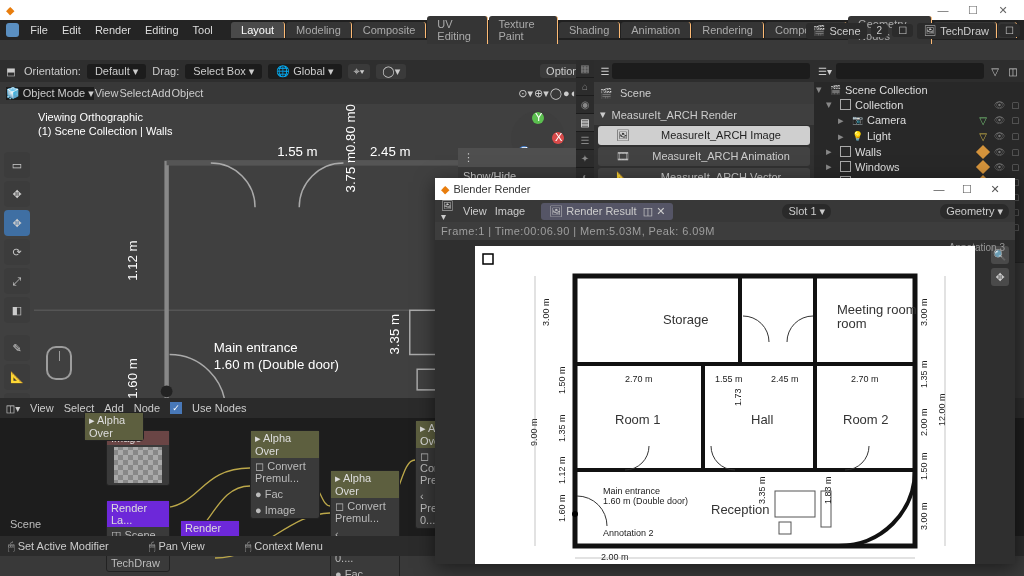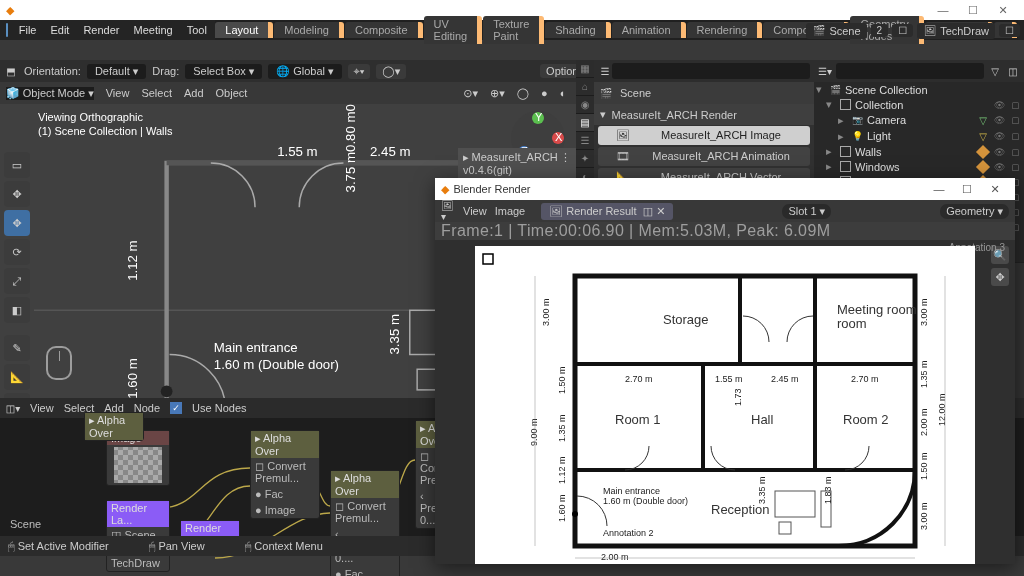--- a/index.html
+++ b/index.html
@@ -4,37 +4,37 @@
 <style>
 *{margin:0;padding:0;box-sizing:border-box;font-family:"Segoe UI",sans-serif;font-size:11px;user-select:none}
 body{width:1024px;height:576px;overflow:hidden;background:#393939;color:#ccc;position:relative}
 .titlebar{height:20px;background:#fff;display:flex;align-items:center;padding:0 6px;color:#333;font-size:10px}
 .titlebar .spacer{flex:1}
 .titlebar .winbtn{width:30px;text-align:center;color:#666;cursor:default}
 .menubar{height:20px;background:#242424;display:flex;align-items:center;padding:0 6px;font-size:11px}
 .menubar .mitem{padding:0 7px;color:#ddd}
 .menubar .logo{width:14px;height:14px;border-radius:3px;background:#5a8fc1;margin-right:4px}
 .tabbar{height:20px;background:#202020;display:flex;align-items:center}
-.tab{padding:2px 10px;color:#aaa;border-right:5px solid #fdba74;background:#353535;border-radius:3px 3px 0 0;margin-right:1px}
+.tab{padding:2px 10px;color:#aaa;border-right:1px solid #fdba74;background:#353535;border-radius:3px 3px 0 0;margin-right:1px}
 .tab.active{background:#4a4a4a;color:#fff}
 .tab.addtab{padding:2px 6px}
 .toprightbar{position:absolute;right:4px;top:22px;height:17px;display:flex;align-items:center;gap:4px}
 .trfield{background:#2b2b2b;padding:1px 6px;border-radius:3px;font-size:10px;color:#ccc;display:flex;align-items:center;gap:3px}
 .ticon{width:14px;height:14px;display:flex;align-items:center;justify-content:center;font-size:10px}
 .icongreen{color:#7acc7a}
 .iconyellow{color:#d4b94a}
 
 .workrow{position:absolute;top:60px;left:0;right:0;height:338px;display:flex}
 
 
 .vp{flex:1;position:relative;background:#393939;min-width:0}
 .vpheader{height:22px;background:#2e2e2e;display:flex;align-items:center;padding:0 4px;gap:6px;font-size:10px}
 .vpheader .hdrdrop{background:#1c1c1c;padding:1px 8px;border-radius:3px}
 .vpheader .hdrbtn{background:#3a3a3a;padding:1px 6px;border-radius:3px}
-.vpheader2{height:22px;background:#383838;display:flex;align-items:center;padding:0 6px;gap:12px;font-size:10px}
+.vpheader2{height:22px;background:#383838;display:flex;align-items:center;padding:0 6px;gap:1px;font-size:10px}
 .vpcontent{position:absolute;top:44px;left:0;right:0;bottom:0;background:#404040;overflow:hidden}
 .vpoverlay{position:absolute;left:38px;top:6px;color:#fff;font-size:10px;line-height:14px}
 .vpgrid{position:absolute;left:34px;top:0;right:0;bottom:0}
 .vpgrid line{stroke:#555}
 .vpwall{stroke:#888;stroke-width:3;fill:none}
 .vpthin{stroke:#aaa;stroke-width:1;fill:none}
 .redline{stroke:#8c3030;stroke-width:1}
 .dimtext{fill:#fff;font-size:9px}
 .navgizmo{position:absolute;right:28px;top:6px;width:56px;height:56px}
 .navgizmo circle.bg{fill:#3c3c3c;opacity:.5}
@@ -92,36 +92,36 @@
 .proptabs .pt{width:18px;height:18px;background:#2c2c2c;border-bottom:1px solid #1c1c1c;display:flex;align-items:center;justify-content:center;font-size:10px;color:#888}
 .proptabs .pt.active{background:#3a3a3a;color:#fff}
 
 
 .comp{position:absolute;left:0;right:0;top:398px;height:158px;background:#1d1d1d}
 .comp .chdr{height:20px;background:#2b2b2b;display:flex;align-items:center;padding:0 6px;gap:10px;font-size:10px}
 .comp .chdr .ucheck{width:12px;height:12px;background:#4878b8;display:inline-flex;align-items:center;justify-content:center;color:#fff;font-size:9px}
 .comp .carea{position:absolute;top:20px;left:0;right:0;bottom:0}
 .node{position:absolute;background:#3a3a3a;border:1px solid #222;border-radius:3px;font-size:9px}
 .node .nh{background:#5d5f3f;padding:1px 4px;color:#ddd}
-.node.rl .nh{background:#8b5cf6}
+.node.rl .nh{background:#6d28d9}
 .node.img .nh{background:#6a4545}
 .node .nb{padding:2px 4px;color:#bbb;line-height:12px}
 .node .thumb{width:48px;height:36px;background:repeating-conic-gradient(#aaa 0 25%,#888 0 50%) 50%/10px 10px;margin:2px auto}
 .comp .statusbar{position:absolute;left:0;right:0;bottom:0;height:20px;background:#2b2b2b;display:flex;align-items:center;gap:40px;padding:0 8px;font-size:10px}
 .scenelabel{position:absolute;left:10px;bottom:26px;color:#bcbcbc;font-size:11px}
 
 
 .rwin{position:absolute;left:435px;top:178px;width:580px;height:386px;background:#fff;box-shadow:0 4px 18px rgba(0,0,0,.5);display:flex;flex-direction:column}
 .rwin .rtb{height:22px;background:#fff;display:flex;align-items:center;padding:0 6px;font-size:11px;color:#333}
 .rwin .rtb .sp{flex:1}
 .rwin .rtb .wb{width:28px;text-align:center;color:#555}
 .rwin .rhdr{height:22px;background:#383838;display:flex;align-items:center;padding:0 6px;gap:8px;font-size:10px;color:#ccc}
 .rwin .rhdr .slot{margin-left:auto;background:#2a2a2a;padding:1px 6px;border-radius:7px}
 .rwin .rhdr .rr{background:#556;padding:2px 8px;border-radius:3px;margin-left:8px}
-.rwin .rstats{height:18px;background:#3d3d3d;color:#9e9e9e;font-size:16px;padding:0 6px;display:flex;align-items:center;letter-spacing:.4px}
+.rwin .rstats{height:18px;background:#3d3d3d;color:#9e9e9e;font-size:11px;padding:0 6px;display:flex;align-items:center;letter-spacing:.4px}
 .rwin .rview{flex:1;background:#2f2f2f;position:relative;overflow:hidden}
 .plan{position:absolute;left:40px;top:6px;width:500px;height:318px;background:#fff}
 .plan svg{width:100%;height:100%}
 .plan text{font-size:9px;fill:#222}
 .plan .room{font-size:13px;fill:#333}
 .rnav{position:absolute;right:6px;top:6px;display:flex;flex-direction:column;gap:4px}
 .rnav .rb{width:18px;height:18px;background:#4a4a4a;border-radius:3px;color:#ccc;display:flex;align-items:center;justify-content:center;font-size:11px}
 
 svg.wire{position:absolute;top:20px;left:0;width:100%;height:138px;pointer-events:none}
 svg.wire path{stroke:#bca84a;stroke-width:1.3;fill:none}
@@ -135,21 +135,21 @@
  <span class="winbtn">—</span>
  <span class="winbtn">☐</span>
  <span class="winbtn">✕</span>
 </div>
 
 <div class="menubar">
  <span class="logo"></span>
  <span class="mitem">File</span>
  <span class="mitem">Edit</span>
  <span class="mitem">Render</span>
- <span class="mitem">Meeting</span>
+ <span class="mitem">Editing</span>
  <span class="mitem">Tool</span>
  <span style="width:12px"></span>
  <div class="tabbar">
   <span class="tab active">Layout</span>
   <span class="tab">Modeling</span>
   <span class="tab">Composite</span>
   <span class="tab">UV Editing</span>
   <span class="tab">Texture Paint</span>
   <span class="tab">Shading</span>
   <span class="tab">Animation</span>
@@ -258,21 +258,20 @@
    <div class="navbtns">
     <div class="nb">🔍</div>
     <div class="nb">✥</div>
     <div class="nb">📷</div>
     <div class="nb">▦</div>
    </div>
    <div class="mouseicon"></div>
 
    <div class="npanel">
     <div class="npheader">
-            <span>▸ <span>MeasureIt_ARCH v0.4.6(git)</span></span>
             <span>⋮</span>
           </div>
     <div class="nprow">Show/Hide MeasureIt_ARCH</div>
     <div class="nprow">
      <span style="background:#2a2a2a;padding:1px 4px;border-radius:2px">▮▮</span>
      <span class="npbtn">Hide</span>
      <span>📷</span>
      <span>⚙</span>
     </div>
     <div class="nprow" style="background:#454545">Tools</div>

